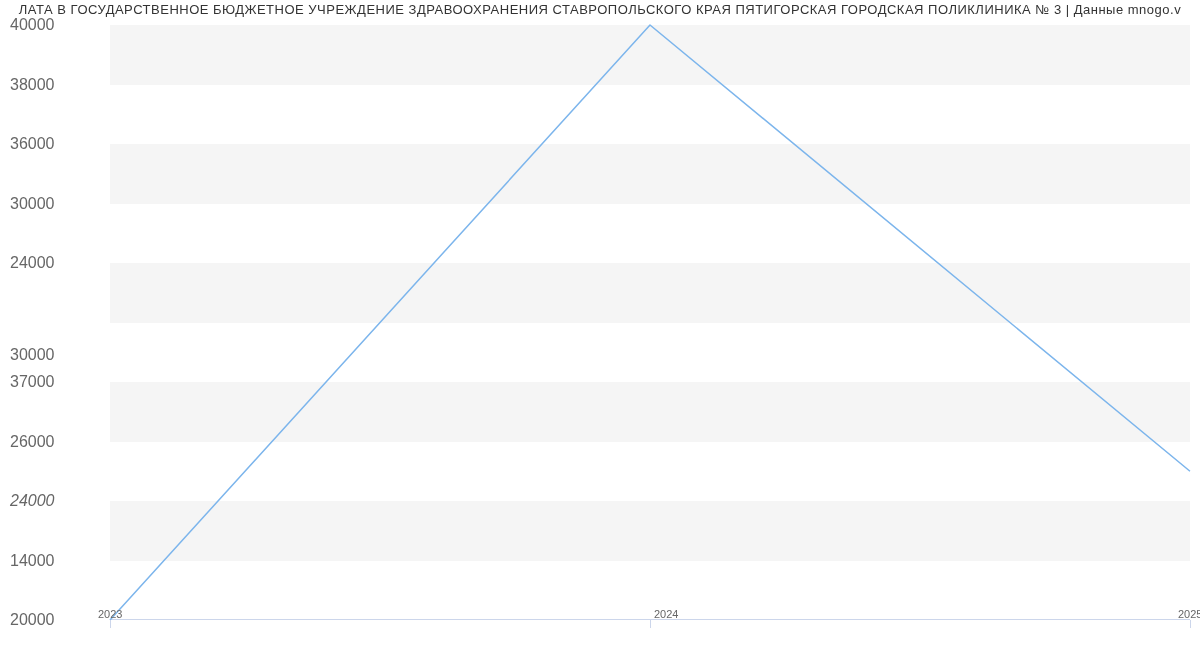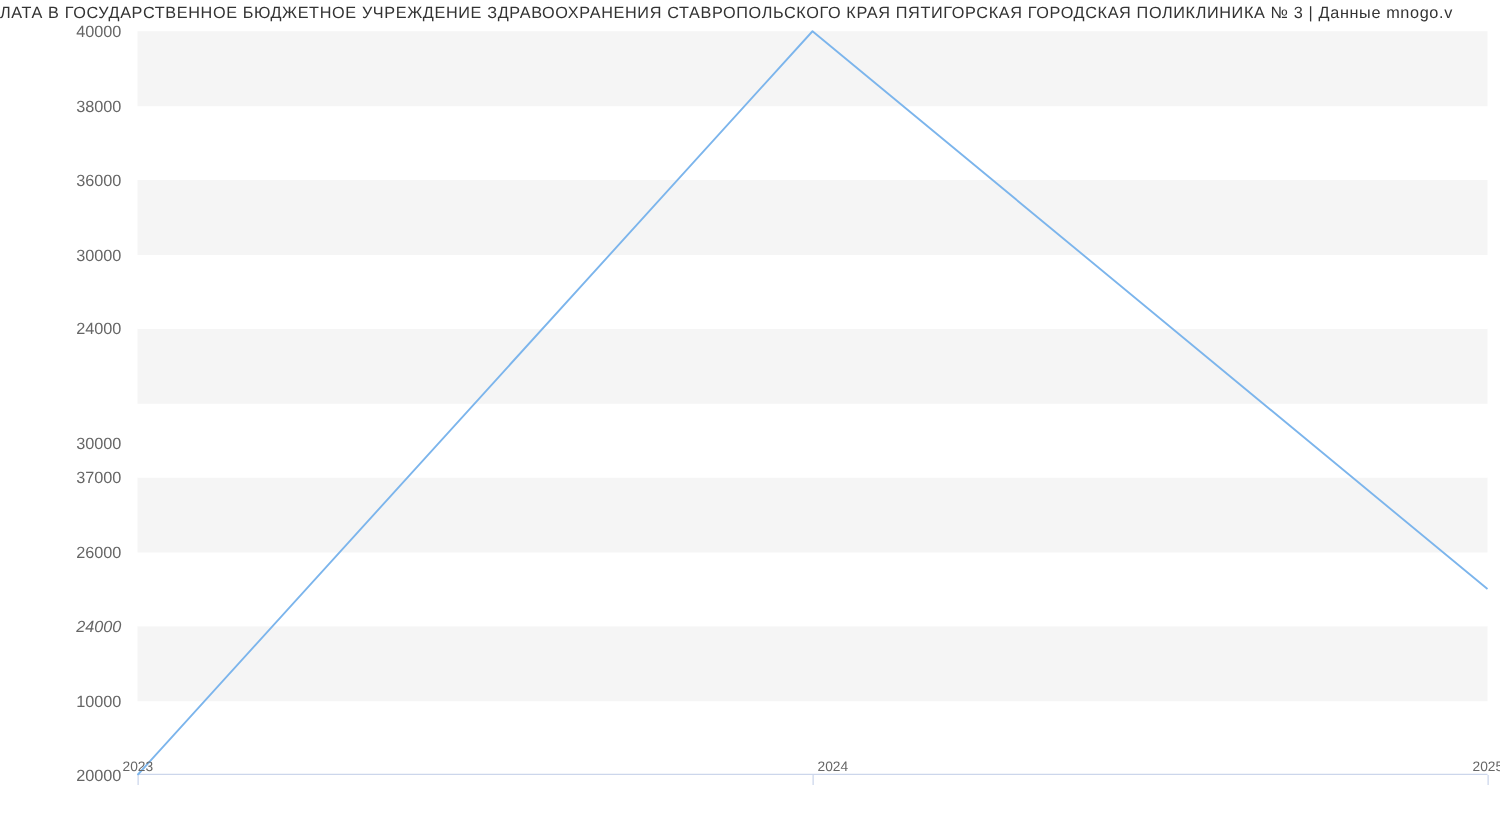--- a/index.html
+++ b/index.html
@@ -8,21 +8,21 @@
       background: #ffffff;
       width: 1200px;
       height: 650px;
       position: relative;
       overflow: hidden;
     }
     .chart-title {
       position: absolute;
       top: 2px;
       left: 0;
-      width: 1056px;
+      width: 1200px;
       text-align: center;
       font-size: 13px;
       color: #333;
       letter-spacing: 0.5px;
       white-space: nowrap;
     }
     .plot-area {
       position: absolute;
       left: 110px;
       top: 25px;
@@ -35,24 +35,24 @@
       width: 100%;
       background: #f5f5f5;
     }
     .axis-line {
       position: absolute;
       background: #ccd6eb;
     }
     .axis-x { left: 0; bottom: 0; width: 100%; height: 1px; }
     .y-tick-label {
       position: absolute;
-      right: 1096px;
-      font-size: 13px;
+      right: 1140px;
+      font-size: 16px;
       color: #666;
-      text-align: center;
+      text-align: left;
       width: 50px;
       transform: translateY(-50%);
     }
     .x-tick-label {
       position: absolute;
       top: 608px;
       font-size: 11px;
       color: #666;
     }
     svg.line-svg {
@@ -96,21 +96,21 @@
       <div class="grid-band" style="top: 0px; height: 59.5px; background: rgb(245, 245, 245);"></div>
     </div>
   <div class="axis-line axis-x"></div>
   <svg class="line-svg">
     <polyline class="series-line" id="series-poly" points="0,595 540,0 1080,446.25"></polyline>
   </svg>
 </div>
 
 <div id="y-labels">
     <div class="y-tick-label" style="top: 620px;">20000</div>
-    <div class="y-tick-label" style="top: 560.5px;">10000</div>
+    <div class="y-tick-label" style="top: 560.5px;">14000</div>
     <div class="y-tick-label" style="top: 501px; font-style: italic;">24000</div>
     <div class="y-tick-label" style="top: 441.5px;">26000</div>
     <div class="y-tick-label" style="top: 382px;">37000</div>
     <div class="y-tick-label" style="top: 322.5px; margin-top: 32px;">30000</div>
     <div class="y-tick-label" style="top: 263px;">24000</div>
     <div class="y-tick-label" style="top: 203.5px;">30000</div>
     <div class="y-tick-label" style="top: 144px;">36000</div>
     <div class="y-tick-label" style="top: 84.5px;">38000</div>
     <div class="y-tick-label" style="top: 25px;">40000</div>
   </div>

